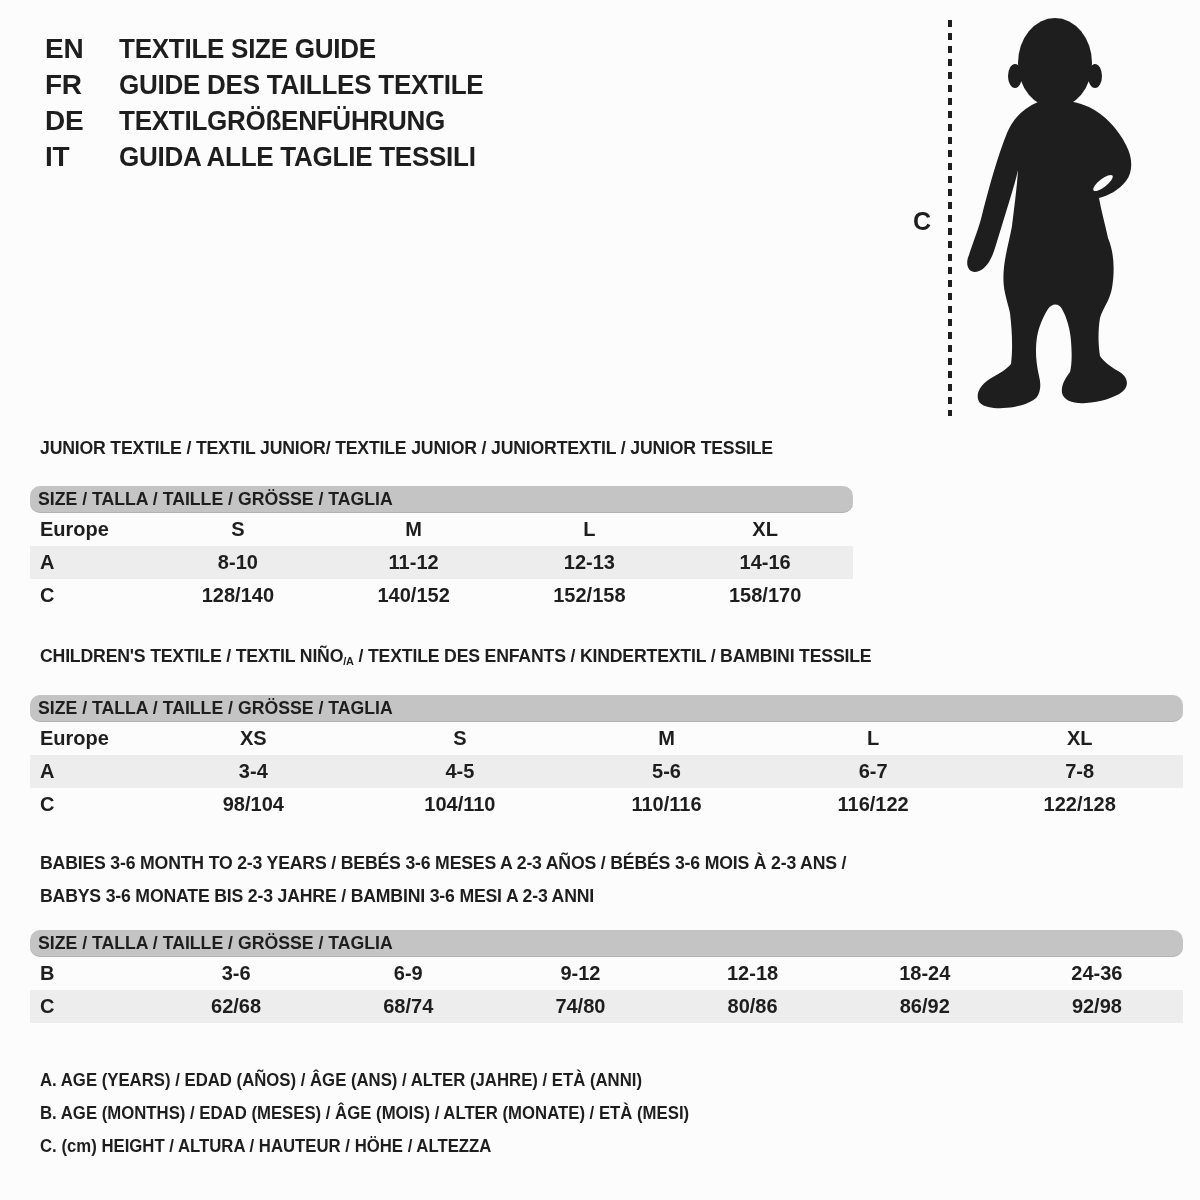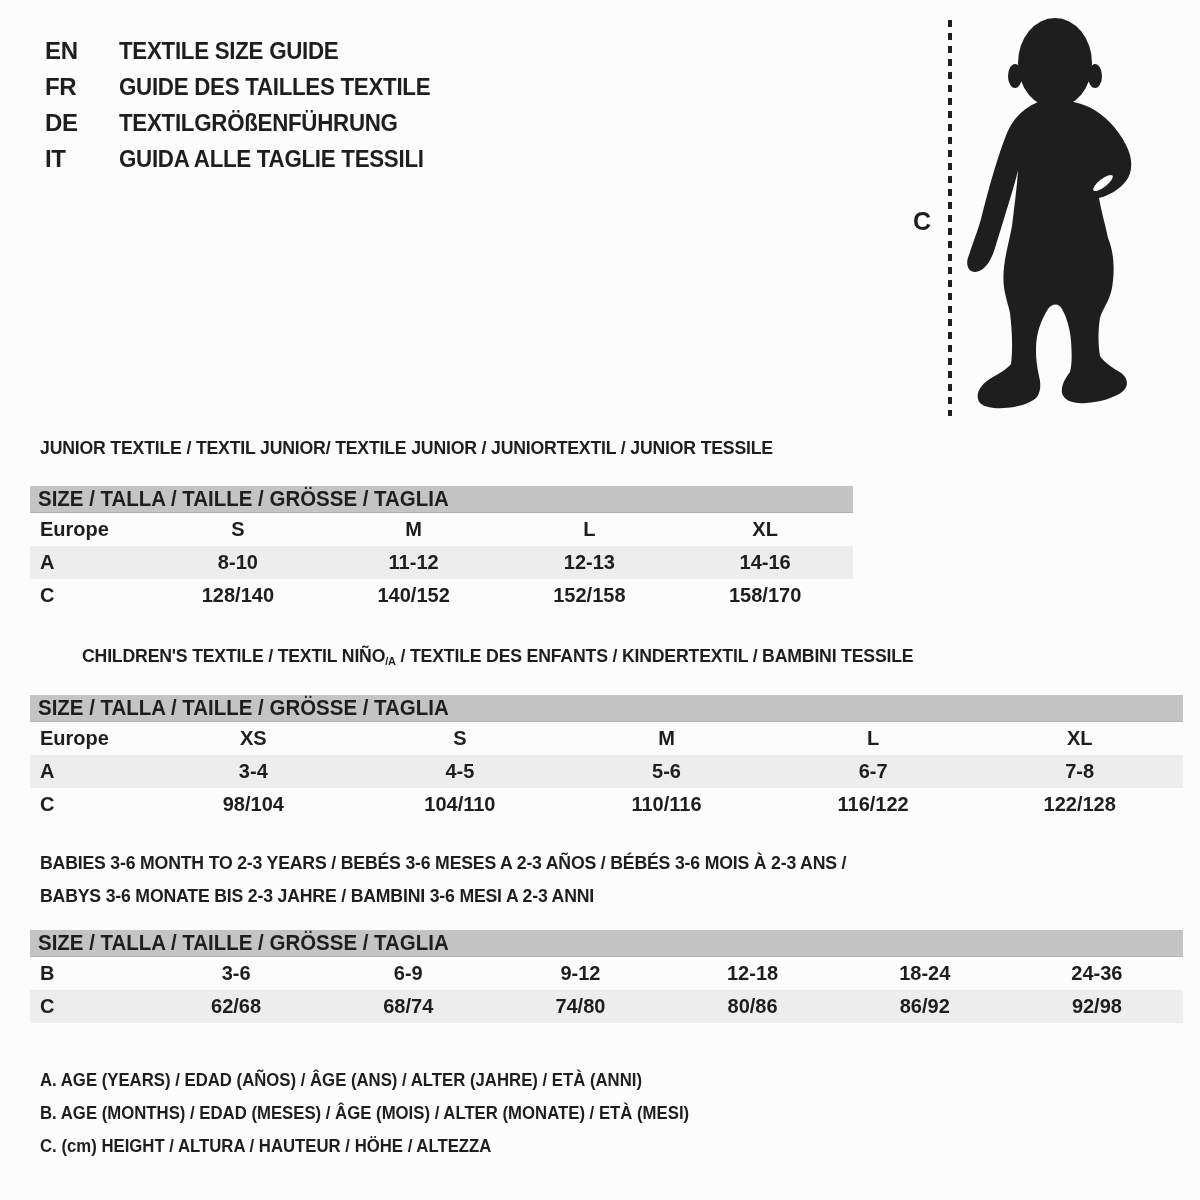--- a/index.html
+++ b/index.html
@@ -13,37 +13,37 @@
     font-family:"Liberation Sans","DejaVu Sans",sans-serif;
     font-weight:700;
     position:relative;
     overflow:hidden;
   }
   .abs{position:absolute;}
   .cond{display:inline-block;transform:scaleX(.93);transform-origin:0 50%;white-space:nowrap;}
 
   
   .lang-list{left:45px;top:33px;}
-  .lang-row{display:flex;height:36px;align-items:center;font-size:24px;letter-spacing:-.3px;}
+  .lang-row{display:flex;height:36px;align-items:flex-start;font-size:28px;letter-spacing:-.3px;}
   .lang-code{width:74px;flex:0 0 74px;}
 
   
   .dash-line{left:948px;top:20px;width:4px;height:396px;
     background:repeating-linear-gradient(to bottom,var(--ink) 0 7px,transparent 7px 13px);}
   .measure-c{left:905px;top:207px;width:34px;text-align:center;font-size:25px;}
   .baby{left:962px;top:12px;width:192px;height:404px;color:var(--ink);}
 
   
   .sect-title{font-size:19px;letter-spacing:-.2px;white-space:nowrap;}
   .sub{font-size:.62em;vertical-align:-.28em;}
 
   
   .tbl{left:30px;}
   .band{height:27px;background:var(--band);display:flex;align-items:center;
-        padding-left:8px;font-size:22px;border-bottom:1px solid #b2b2b2;}
+        padding-left:8px;font-size:19px;border-bottom:1px solid #b2b2b2;border-radius:10px;}
   .trow{display:grid;height:33px;align-items:center;font-size:20px;}
   .cols4{grid-template-columns:120px repeat(4,1fr);}
   .cols5{grid-template-columns:120px repeat(5,1fr);}
   .cols6{grid-template-columns:120px repeat(6,1fr);}
   .trow .lbl{padding-left:10px;text-align:left;}
   .trow .val{text-align:center;}
   .shaded{background:var(--rowshade);}
 
   
   .legend-line{height:33px;font-size:18px;display:flex;align-items:flex-start;}
@@ -105,21 +105,21 @@
   </div>
   <div class="trow cols4">
     <span class="lbl">C</span>
     <span class="val">128/140</span>
     <span class="val">140/152</span>
     <span class="val">152/158</span>
     <span class="val">158/170</span>
   </div>
 </div>
 
-<div class="abs sect-title" style="left:40px;top:645px;margin-left:42px;">
+<div class="abs sect-title" style="left:40px;top:645px;">
   <span class="cond"><span>CHILDREN'S TEXTILE / TEXTIL NIÑO</span><span class="sub">/A</span><span> / TEXTILE DES ENFANTS / KINDERTEXTIL / BAMBINI TESSILE</span></span>
 </div>
 <div class="abs tbl" style="top:695px;width:1153px;">
   <div class="band">
     <span class="cond">SIZE / TALLA / TAILLE / GRÖSSE / TAGLIA</span>
   </div>
   <div class="trow cols5">
     <span class="lbl">Europe</span>
     <span class="val">XS</span>
     <span class="val">S</span>

